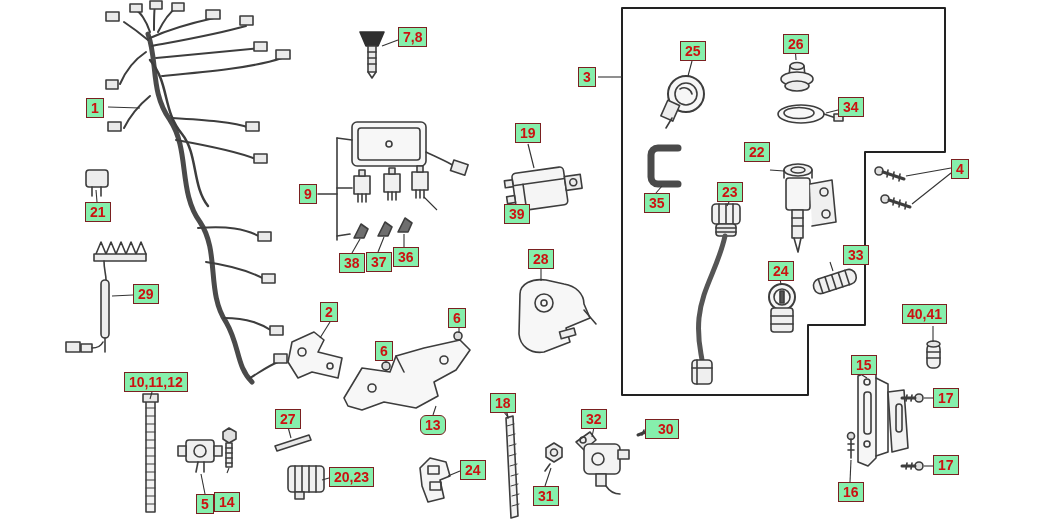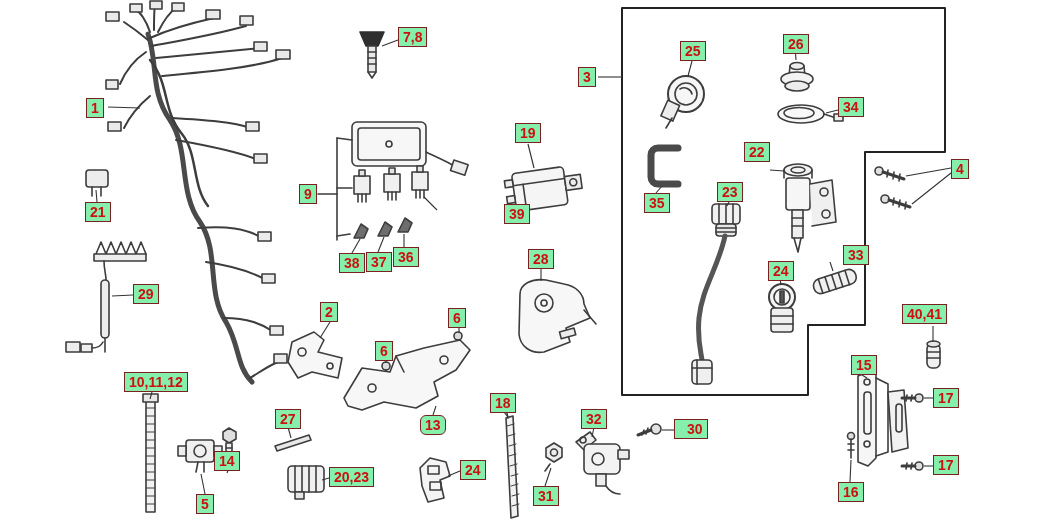--- a/index.html
+++ b/index.html
@@ -446,22 +446,22 @@
       <div class="callout" style="left: 818px; top: 245px; margin-left: 25px;">33</div>
       <div class="callout" style="left: 951px; top: 159px;">4</div>
       <div class="callout" style="left: 902px; top: 304px;">40,41</div>
       <div class="callout" style="left: 851px; top: 355px;">15</div>
       <div class="callout" style="left: 933px; top: 388px;">17</div>
       <div class="callout" style="left: 933px; top: 455px;">17</div>
       <div class="callout" style="left: 838px; top: 482px;">16</div>
       <div class="callout" style="left: 124px; top: 372px;">10,11,12</div>
       <div class="callout" style="left: 275px; top: 409px;">27</div>
       <div class="callout" style="left: 196px; top: 494px;">5</div>
-      <div class="callout" style="left: 214px; top: 451px;">14</div>
+      <div class="callout" style="left: 214px; top: 492px;">14</div>
       <div class="callout" style="left: 329px; top: 467px;">20,23</div>
       <div class="callout" style="left: 490px; top: 393px;">18</div>
       <div class="callout" style="left: 460px; top: 460px;">24</div>
       <div class="callout" style="left: 581px; top: 409px;">32</div>
-      <div class="callout" style="left: 674px; top: 419px; padding-left: 12px;">30</div>
+      <div class="callout" style="left: 645px; top: 419px; padding-left: 12px;">30</div>
       <div class="callout" style="left: 533px; top: 486px;">31</div>
       <div class="callout" style="left: 420px; top: 415px; border-radius: 6px;">13</div>
     </div>
 </div>
 
 </body></html>

